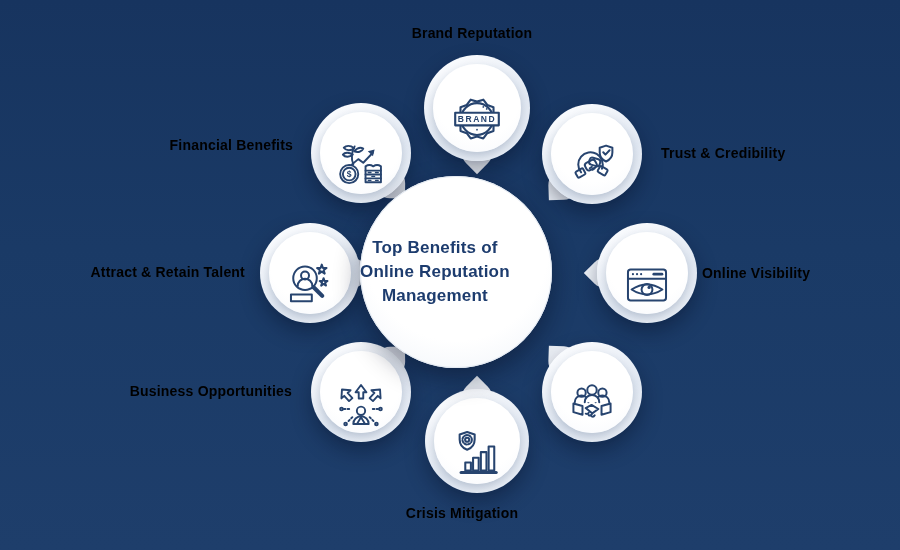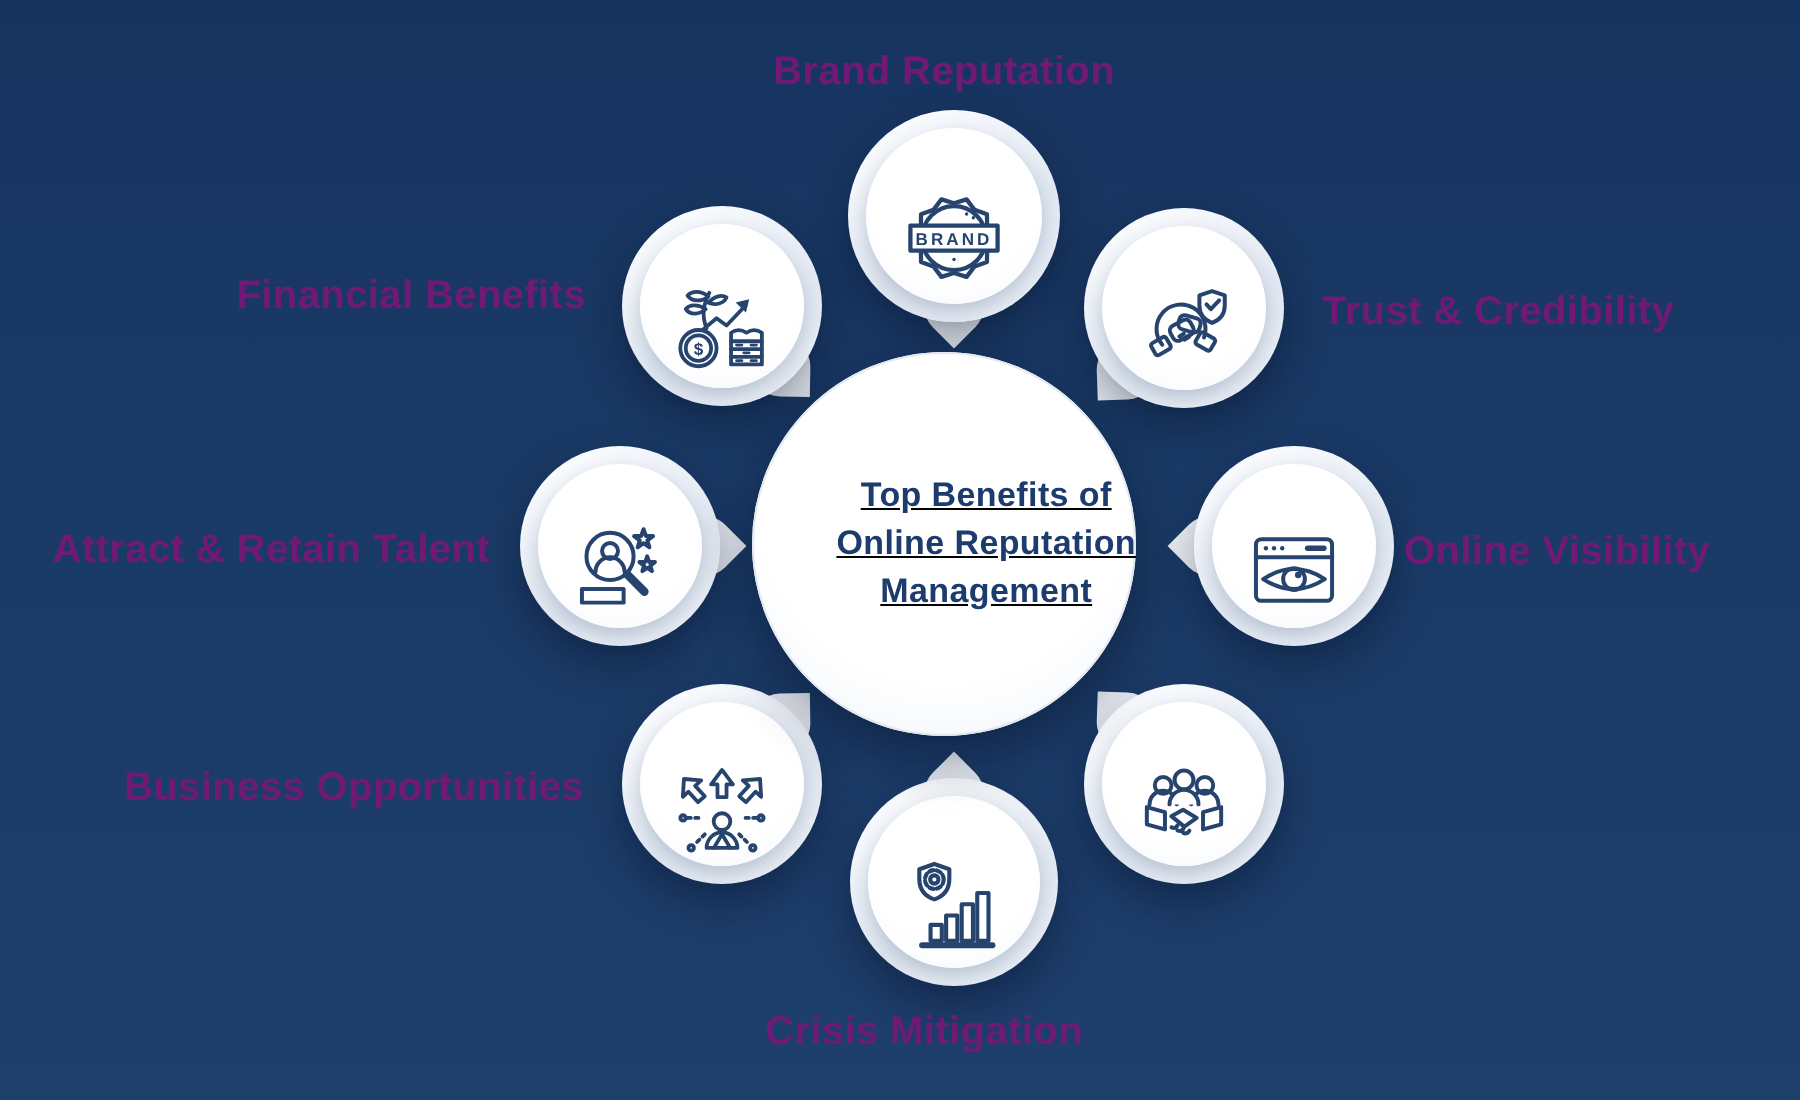--- a/index.html
+++ b/index.html
@@ -6,26 +6,25 @@
   body{
     width:900px;height:550px;overflow:hidden;
     font-family:"Liberation Sans",sans-serif;
     background:linear-gradient(180deg,#17345f 0%,#1a3a66 45%,#1e3e6b 100%);
     position:relative;
   }
   .stage{position:absolute;inset:0;}
 
   
   .center-circle{
-    position:absolute;left:376px;top:176px;width:192px;height:192px;border-radius:50%;
+    position:absolute;left:360px;top:176px;width:192px;height:192px;border-radius:50%;
     background:radial-gradient(circle at 50% 38%,#ffffff 60%,#f4f7fb 85%,#e9eef6 100%);
     box-shadow:0 10px 26px rgba(4,12,30,.45), inset 0 0 0 1px #e3e9f1;
-    display:flex;align-items:center;justify-content:flex-end;text-align:center;
+    display:flex;align-items:center;justify-content:flex-start;text-align:center;
     z-index:5;
-    text-decoration:underline;
   }
   .center-text{
     color:#1d3c6e;font-weight:700;font-size:17px;line-height:1.42;letter-spacing:.2px;
   }
   .center-text span{display:block;}
 
   
   .sat{position:absolute;}
   .sat .tail{
     position:absolute;left:50%;top:50%;width:30px;height:30px;margin:-15px 0 0 -15px;
@@ -60,21 +59,21 @@
   .sat-tr     .tail{transform:rotate(133deg) translate(42px) rotate(135deg);}
   .sat-right  .tail{transform:rotate(180deg) translate(42px) rotate(135deg);}
   .sat-br     .tail{transform:rotate(227deg) translate(42px) rotate(135deg);}
   .sat-bottom .tail{transform:rotate(270deg) translate(44px) rotate(135deg);}
   .sat-bl     .tail{transform:rotate(314deg) translate(42px) rotate(135deg);}
   .sat-left   .tail{transform:rotate(0deg)   translate(42px) rotate(135deg);}
   .sat-tl     .tail{transform:rotate(46deg)  translate(42px) rotate(135deg);}
 
   
   .lbl{
-    position:absolute;color:#701a75;font-weight:700;font-size:20px;
+    position:absolute;color:#000000;font-weight:700;font-size:14px;
     white-space:nowrap;letter-spacing:.2px;z-index:6;
   }
   .lbl-brand     {left:472px;top:25px; transform:translateX(-50%);}
   .lbl-trust     {left:661px;top:145px;}
   .lbl-visibility{left:702px;top:265px;}
   .lbl-engagement{left:660px;top:384px;}
   .lbl-crisis    {left:462px;top:505px;transform:translateX(-50%);}
   .lbl-business  {right:608px;top:383px;padding-left:36px;}
   .lbl-attract   {right:655px;top:264px;}
   .lbl-financial {right:607px;top:137px;}

